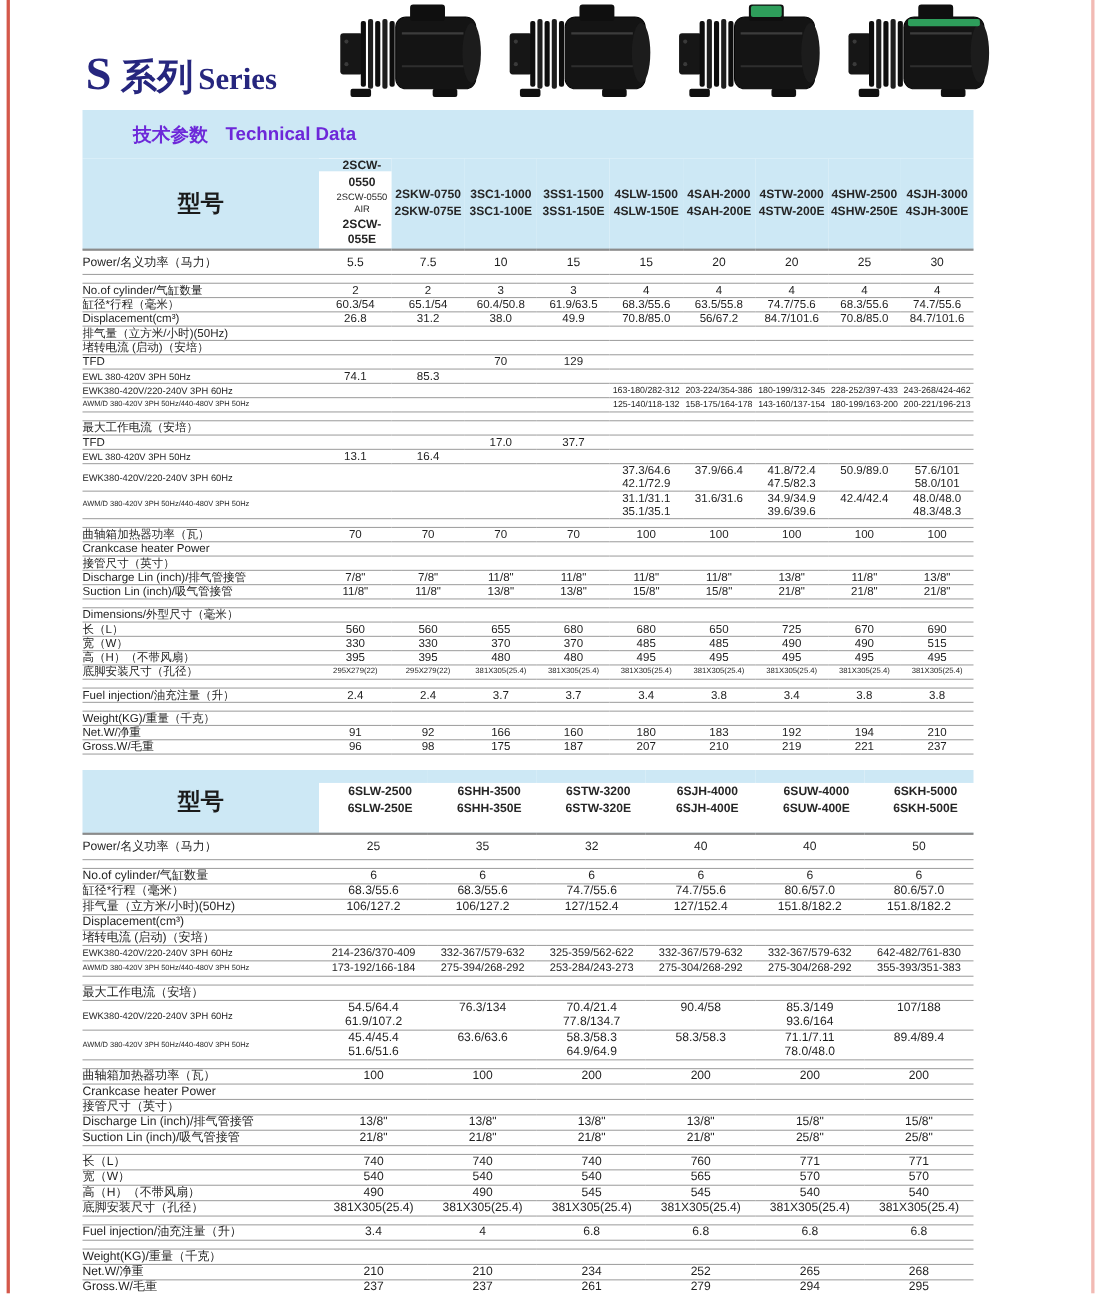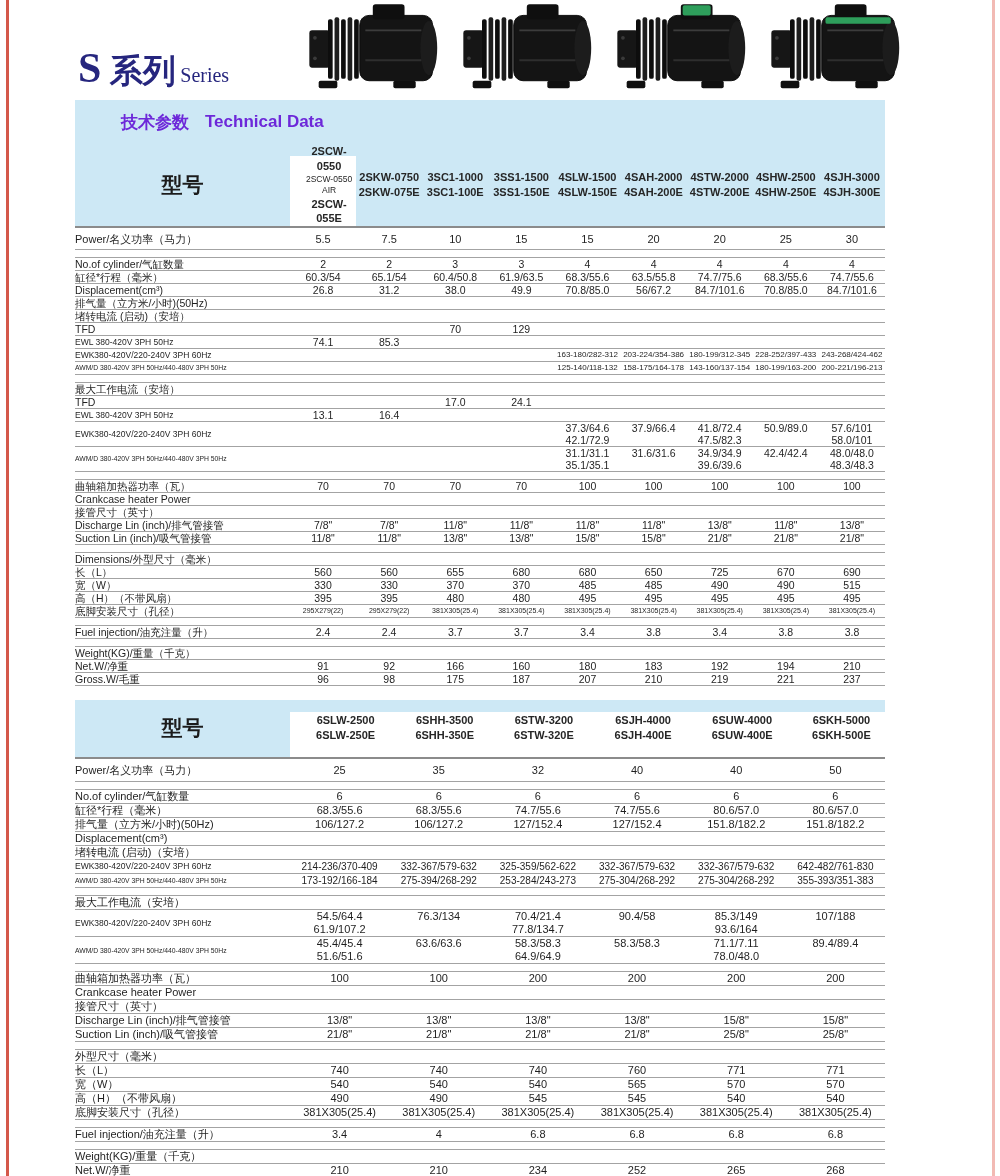--- a/index.html
+++ b/index.html
@@ -18,21 +18,21 @@
     color:var(--ink);
     overflow:hidden;
   }
   .edge-left{ position:absolute; left:6px; top:0; width:3px; height:100%; background:#d4584a; }
   .edge-right{ position:absolute; right:5px; top:0; width:3px; height:100%; background:#f2bab4; }
 
   .header-area{ position:relative; height:100px; }
   .title{ position:absolute; left:78px; top:44px; color:var(--navy); white-space:nowrap; }
   .title .t-s{ font-family:"Liberation Serif", serif; font-size:42px; font-weight:bold; }
   .title .t-cn{ font-size:33px; font-weight:bold; margin-left:4px; }
-  .title .t-en{ font-family:"Liberation Serif", serif; font-size:20px; font-weight:normal; }
+  .title .t-en{ font-family:"Liberation Serif", serif; font-size:28px; font-weight:bold; }
 
   .photos{ position:absolute; left:300px; top:2px; display:flex; gap:14px; }
   .photo{ width:140px; height:94px; }
   .photo svg{ width:100%; height:100%; }
 
   .bar{
     margin-left:75px; width:810px; height:44px;
     background:var(--blue);
     display:flex; align-items:center; gap:16px;
     padding-left:46px;
@@ -545,21 +545,21 @@
         <td class="value-cell ">
           <div>&nbsp;</div>
         </td>
         <td class="value-cell ">
           <div>&nbsp;</div>
         </td>
         <td class="value-cell ">
           <div>17.0</div>
         </td>
         <td class="value-cell ">
-          <div>24.1</div>
+          <div>37.7</div>
         </td>
         <td class="value-cell ">
           <div>&nbsp;</div>
         </td>
         <td class="value-cell ">
           <div>&nbsp;</div>
         </td>
         <td class="value-cell ">
           <div>&nbsp;</div>
         </td>
@@ -1506,41 +1506,20 @@
         <td class="value-cell ">
           <div>25/8"</div>
         </td>
         <td class="value-cell ">
           <div>25/8"</div>
         </td>
       </tr>
       <tr class="gap">
         <td colspan="7" class="gap-cell"></td>
       </tr>
-      <tr class="section">
-        <td class="label-cell ">外型尺寸（毫米）</td>
-        <td class="value-cell ">
-          <div>&nbsp;</div>
-        </td>
-        <td class="value-cell ">
-          <div>&nbsp;</div>
-        </td>
-        <td class="value-cell ">
-          <div>&nbsp;</div>
-        </td>
-        <td class="value-cell ">
-          <div>&nbsp;</div>
-        </td>
-        <td class="value-cell ">
-          <div>&nbsp;</div>
-        </td>
-        <td class="value-cell ">
-          <div>&nbsp;</div>
-        </td>
-      </tr>
       <tr class="data">
         <td class="label-cell ">长（L）</td>
         <td class="value-cell ">
           <div>740</div>
         </td>
         <td class="value-cell ">
           <div>740</div>
         </td>
         <td class="value-cell ">
           <div>740</div>

